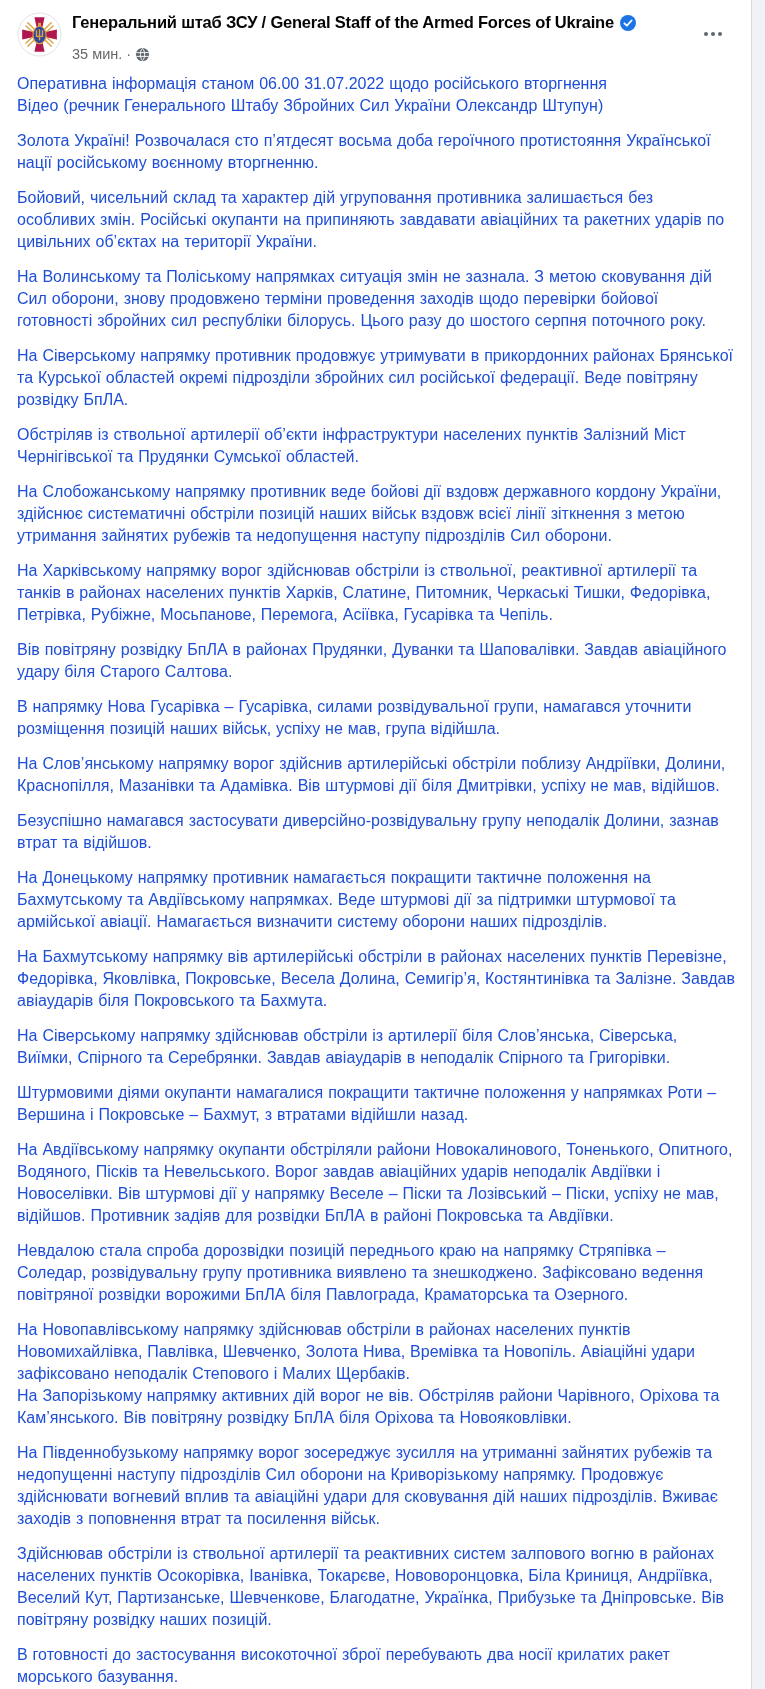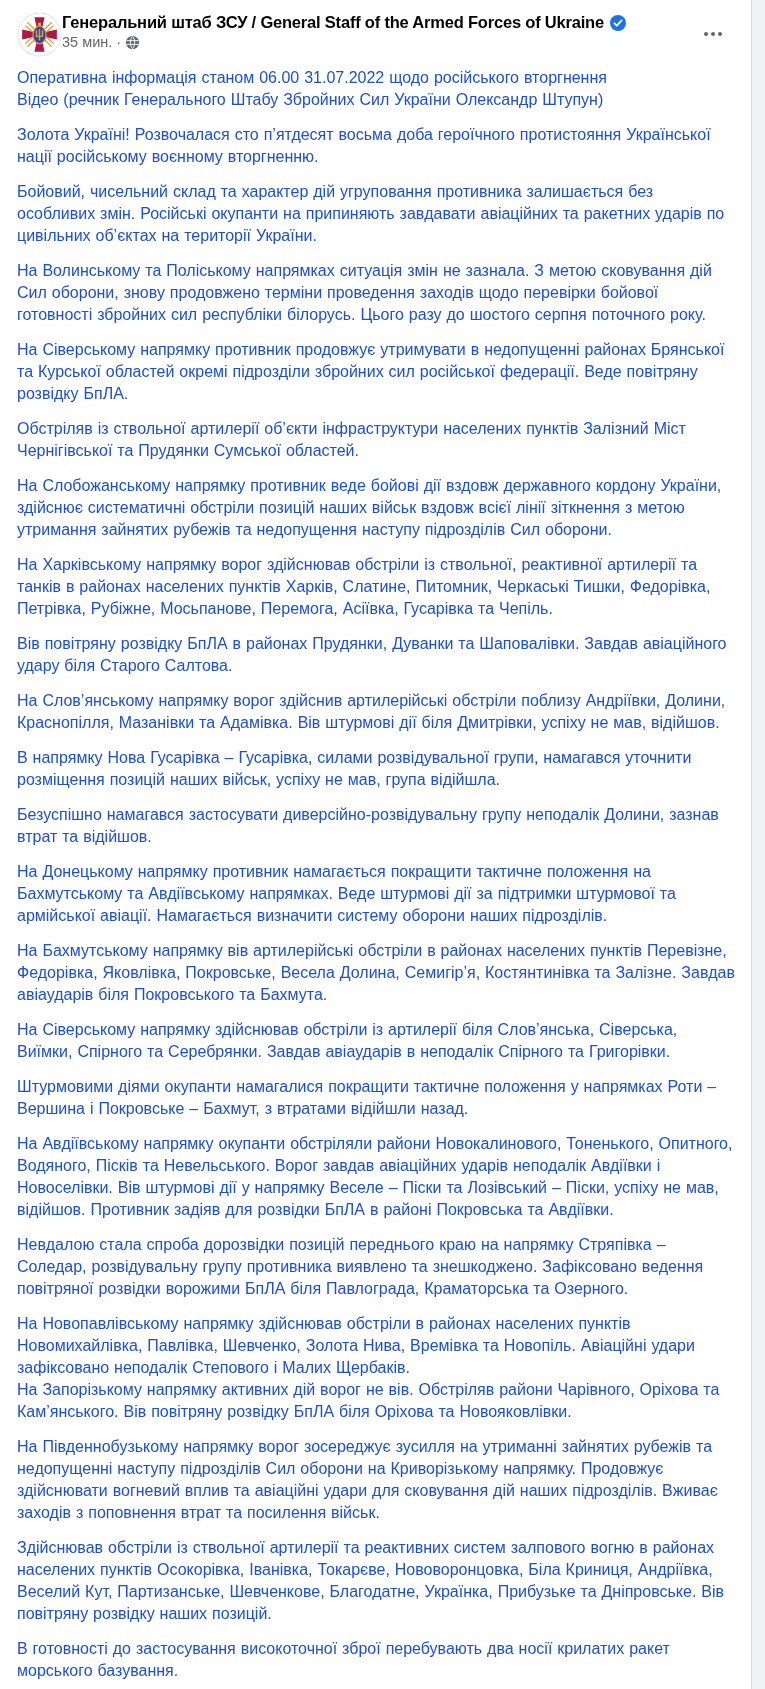--- a/index.html
+++ b/index.html
@@ -19,21 +19,21 @@
     min-height: 1689px;
     box-sizing: border-box;
     background: #ffffff;
     border-right: 1px solid #d8dadf;
     padding: 12px 16px 18px 17px;
     position: relative;
   }
   .post-header {
     display: flex;
     align-items: flex-start;
-    gap: 0;
+    gap: 10px;
     margin-bottom: 10px;
     padding-right: 60px;
   }
   .avatar {
     width: 45px;
     height: 45px;
     border-radius: 50%;
     flex: 0 0 auto;
     cursor: pointer;
     display: block;
@@ -49,21 +49,21 @@
     font-size: 16.5px;
     font-weight: 700;
     color: #050505;
     letter-spacing: -0.2px;
     line-height: 21px;
     cursor: pointer;
     white-space: nowrap;
   }
   .verified-badge { flex: 0 0 auto; display: inline-block; }
   .post-meta {
-    margin-top: 0;
+    margin-top: 12px;
     display: flex;
     align-items: center;
     gap: 4px;
     font-size: 14.5px;
     color: #65676b;
     line-height: 18px;
   }
   .timestamp { cursor: pointer; }
   .meta-sep { color: #65676b; }
   .globe-icon { display: inline-block; margin-top: 1px; }
@@ -164,27 +164,27 @@
       <span class="more-dot"></span>
       <span class="more-dot"></span>
     </button>
 
     <div class="post-text">
         <p>Оперативна інформація станом 06.00 31.07.2022 щодо російського вторгнення
 Відео (речник Генерального Штабу Збройних Сил України Олександр Штупун)</p>
         <p>Золота Україні! Розвочалася сто п’ятдесят восьма доба героїчного протистояння Української нації російському воєнному вторгненню.</p>
         <p>Бойовий, чисельний склад та характер дій угруповання противника залишається без особливих змін.  Російські окупанти на припиняють завдавати авіаційних та ракетних ударів по цивільних об’єктах на території України.</p>
         <p>На Волинському та Поліському напрямках ситуація змін не зазнала. З метою сковування дій Сил оборони, знову продовжено терміни проведення заходів щодо перевірки бойової готовності збройних сил  республіки білорусь. Цього разу до шостого серпня поточного року.</p>
-        <p>На Сіверському напрямку противник продовжує утримувати в недопущенні районах Брянської та Курської областей окремі підрозділи збройних сил російської федерації. Веде повітряну розвідку БпЛА.</p>
+        <p>На Сіверському напрямку противник продовжує утримувати в прикордонних районах Брянської та Курської областей окремі підрозділи збройних сил російської федерації. Веде повітряну розвідку БпЛА.</p>
         <p>Обстріляв із ствольної артилерії об’єкти інфраструктури населених пунктів Залізний Міст Чернігівської та Прудянки Сумської областей.</p>
         <p>На Слобожанському напрямку противник веде бойові дії вздовж державного кордону України, здійснює систематичні обстріли позицій наших військ вздовж всієї лінії зіткнення з метою утримання зайнятих рубежів та недопущення наступу підрозділів Сил оборони.</p>
         <p>На Харківському напрямку ворог здійснював обстріли із ствольної, реактивної артилерії та танків в районах населених пунктів Харків, Слатине, Питомник, Черкаські Тишки, Федорівка, Петрівка, Рубіжне, Мосьпанове, Перемога, Асіївка, Гусарівка та Чепіль.</p>
         <p>Вів повітряну розвідку БпЛА в районах Прудянки, Дуванки та Шаповалівки. Завдав авіаційного удару біля Старого Салтова.</p>
+        <p>В напрямку Нова  Гусарівка – Гусарівка, силами розвідувальної групи, намагався уточнити розміщення  позицій наших військ, успіху не мав, група відійшла.</p>
         <p>На Слов’янському напрямку ворог здійснив артилерійські обстріли поблизу Андріївки, Долини, Краснопілля, Мазанівки та Адамівка. Вів штурмові дії біля Дмитрівки, успіху не мав, відійшов.</p>
-        <p>В напрямку Нова  Гусарівка – Гусарівка, силами розвідувальної групи, намагався уточнити розміщення  позицій наших військ, успіху не мав, група відійшла.</p>
         <p>Безуспішно намагався застосувати диверсійно-розвідувальну групу неподалік Долини, зазнав втрат та відійшов.</p>
         <p>На Донецькому напрямку противник намагається покращити тактичне положення на Бахмутському та Авдіївському напрямках. Веде штурмові дії за підтримки штурмової та армійської авіації. Намагається визначити систему оборони наших підрозділів.</p>
         <p>На Бахмутському напрямку вів артилерійські обстріли в районах населених пунктів Перевізне, Федорівка, Яковлівка, Покровське, Весела Долина, Семигір’я, Костянтинівка та Залізне. Завдав авіаударів біля Покровського та Бахмута.</p>
         <p>На Сіверському напрямку здійснював обстріли із артилерії біля Слов’янська, Сіверська, Виїмки, Спірного та Серебрянки. Завдав авіаударів в неподалік Спірного та Григорівки.</p>
         <p>Штурмовими діями окупанти намагалися покращити тактичне положення у напрямках Роти – Вершина і Покровське – Бахмут, з втратами відійшли назад.</p>
         <p>На Авдіївському напрямку окупанти обстріляли райони Новокалинового, Тоненького, Опитного, Водяного, Пісків та Невельського. Ворог завдав авіаційних ударів неподалік Авдіївки і Новоселівки. Вів штурмові дії у напрямку Веселе – Піски та Лозівський – Піски, успіху не мав, відійшов. Противник задіяв для розвідки БпЛА в районі Покровська та Авдіївки.</p>
         <p>Невдалою стала спроба дорозвідки позицій переднього краю на напрямку Стряпівка – Соледар, розвідувальну групу противника виявлено та знешкоджено. Зафіксовано ведення повітряної розвідки ворожими БпЛА біля Павлограда, Краматорська та Озерного.</p>
         <p>На Новопавлівському напрямку здійснював обстріли в районах населених пунктів Новомихайлівка, Павлівка, Шевченко, Золота Нива, Времівка та Новопіль. Авіаційні удари зафіксовано неподалік Степового і Малих Щербаків.
 На Запорізькому напрямку активних дій ворог не вів. Обстріляв райони Чарівного, Оріхова та Кам’янського. Вів повітряну розвідку БпЛА біля Оріхова та Новояковлівки.</p>
         <p>На Південнобузькому напрямку ворог зосереджує зусилля на утриманні зайнятих рубежів та недопущенні наступу підрозділів Сил оборони на Криворізькому напрямку. Продовжує здійснювати вогневий вплив та авіаційні удари для сковування дій наших підрозділів. Вживає заходів з поповнення втрат та посилення військ.</p>

